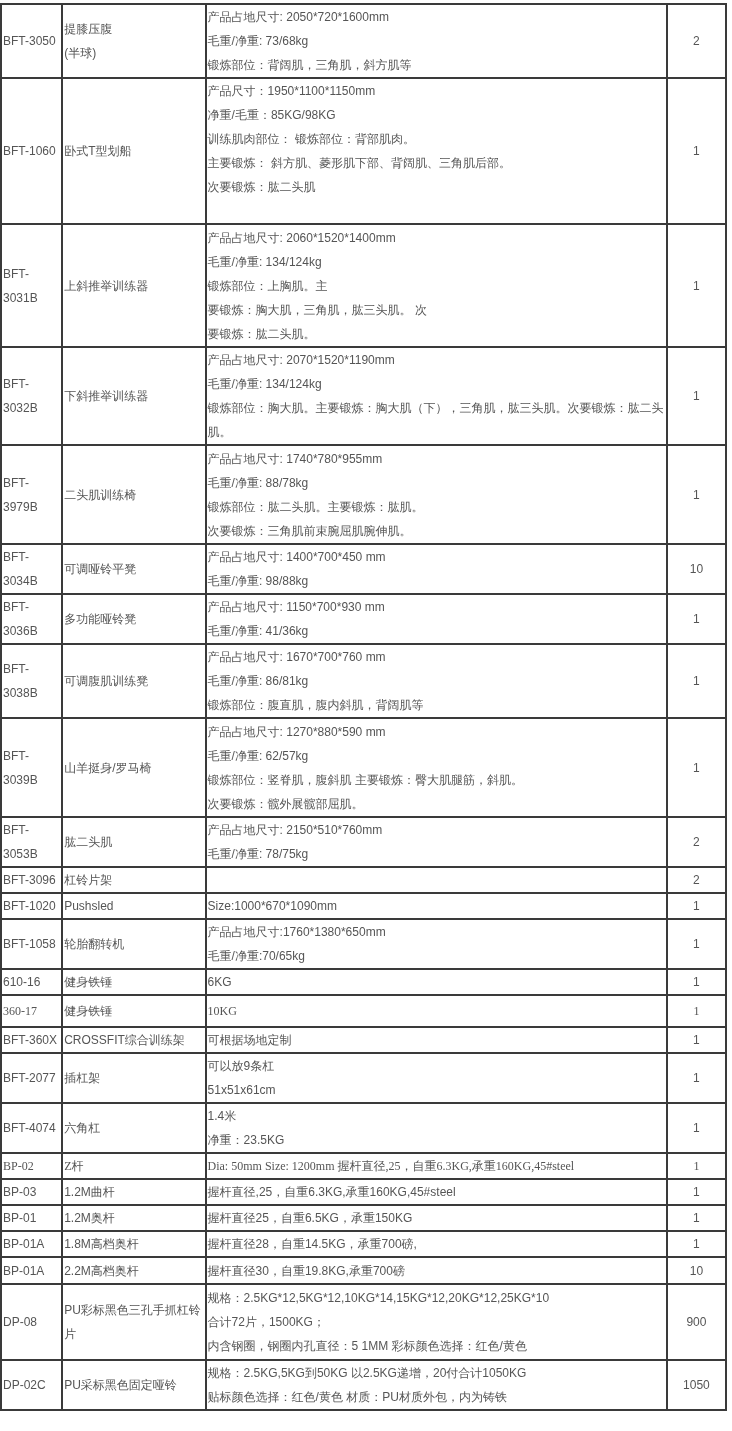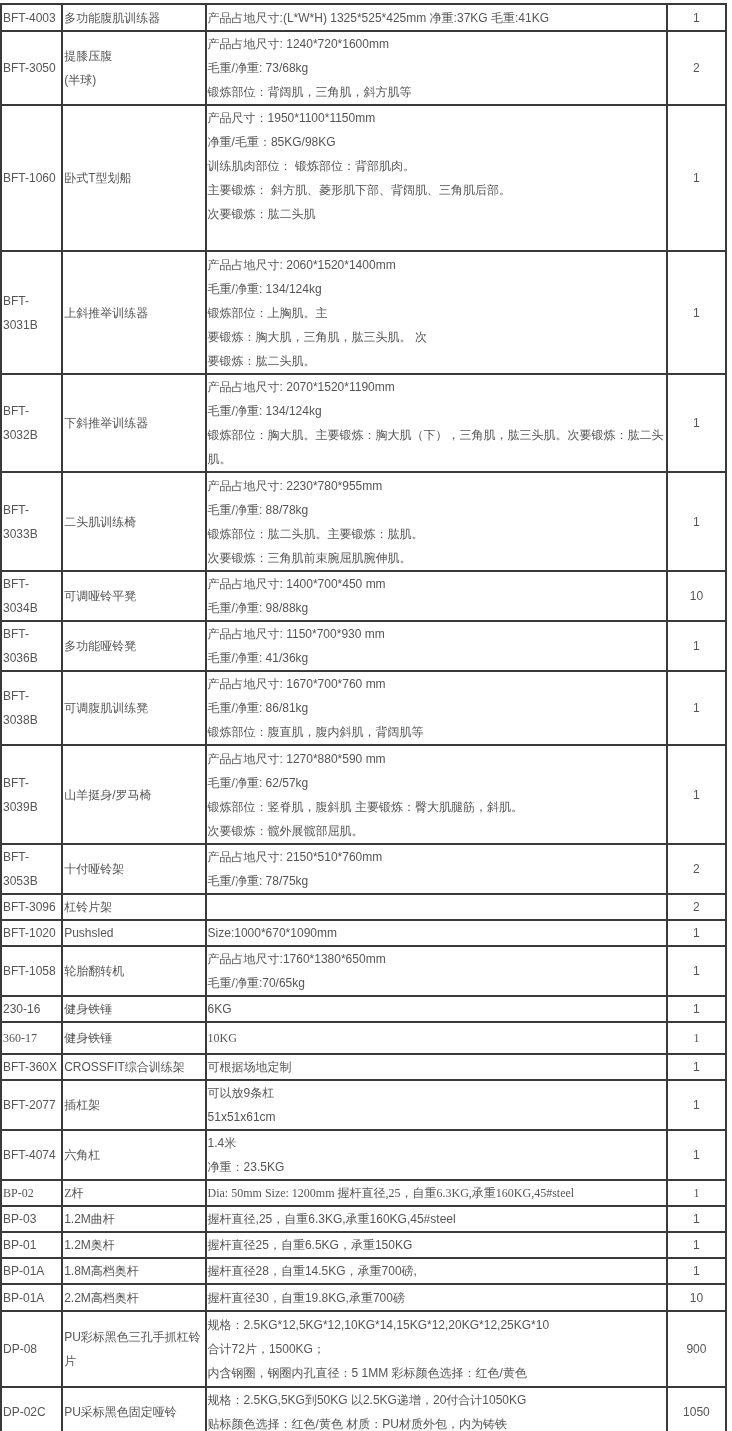--- a/index.html
+++ b/index.html
@@ -24,42 +24,30 @@
   .tbl td.name { width: 140px; }
   .tbl td.spec { width: 457px; }
   .tbl td.qty { width: 57px; text-align: center; padding: 0; }
   .line { display: block; white-space: nowrap; }
 </style>
 </head>
 <body>
 
 <table class="tbl">
   <tbody id="tbody">
-      <tr style="height: 27px;">
-        <td class="model">
-          <span class="line">BFT-4003</span>
-        </td>
-        <td class="name">
-          <span class="line">多功能腹肌训练器</span>
-        </td>
-        <td class="spec">
-          <span class="line">产品占地尺寸:(L*W*H) 1325*525*425mm 净重:37KG 毛重:41KG</span>
-        </td>
-        <td class="qty"><span>1</span></td>
-      </tr>
       <tr style="height: 74px;">
         <td class="model">
           <span class="line">BFT-3050</span>
         </td>
         <td class="name">
           <span class="line">提膝压腹</span>
           <span class="line">(半球)</span>
         </td>
         <td class="spec">
-          <span class="line">产品占地尺寸: 1240*720*1600mm</span>
+          <span class="line">产品占地尺寸: 2050*720*1600mm</span>
           <span class="line">毛重/净重: 73/68kg</span>
           <span class="line">锻炼部位：背阔肌，三角肌，斜方肌等</span>
         </td>
         <td class="qty"><span>2</span></td>
       </tr>
       <tr style="height: 145px;">
         <td class="model">
           <span class="line">BFT-1060</span>
         </td>
         <td class="name">
@@ -104,27 +92,27 @@
           <span class="line">产品占地尺寸: 2070*1520*1190mm</span>
           <span class="line">毛重/净重: 134/124kg</span>
           <span class="line">锻炼部位：胸大肌。主要锻炼：胸大肌（下），三角肌，肱三头肌。次要锻炼：肱二头</span>
           <span class="line">肌。</span>
         </td>
         <td class="qty"><span>1</span></td>
       </tr>
       <tr style="height: 99px;">
         <td class="model">
           <span class="line">BFT-</span>
-          <span class="line">3033B</span>
+          <span class="line">3979B</span>
         </td>
         <td class="name">
           <span class="line">二头肌训练椅</span>
         </td>
         <td class="spec">
-          <span class="line">产品占地尺寸: 2230*780*955mm</span>
+          <span class="line">产品占地尺寸: 1740*780*955mm</span>
           <span class="line">毛重/净重: 88/78kg</span>
           <span class="line">锻炼部位：肱二头肌。主要锻炼：肱肌。</span>
           <span class="line">次要锻炼：三角肌前束腕屈肌腕伸肌。</span>
         </td>
         <td class="qty"><span>1</span></td>
       </tr>
       <tr style="height: 50px;">
         <td class="model">
           <span class="line">BFT-</span>
           <span class="line">3034B</span>
@@ -182,21 +170,21 @@
           <span class="line">次要锻炼：髋外展髋部屈肌。</span>
         </td>
         <td class="qty"><span>1</span></td>
       </tr>
       <tr style="height: 49px;">
         <td class="model">
           <span class="line">BFT-</span>
           <span class="line">3053B</span>
         </td>
         <td class="name">
-          <span class="line">十付哑铃架</span>
+          <span class="line">肱二头肌</span>
         </td>
         <td class="spec">
           <span class="line">产品占地尺寸: 2150*510*760mm</span>
           <span class="line">毛重/净重: 78/75kg</span>
         </td>
         <td class="qty"><span>2</span></td>
       </tr>
       <tr style="height: 25px;">
         <td class="model">
           <span class="line">BFT-3096</span>
@@ -229,21 +217,21 @@
           <span class="line">轮胎翻转机</span>
         </td>
         <td class="spec">
           <span class="line">产品占地尺寸:1760*1380*650mm</span>
           <span class="line">毛重/净重:70/65kg</span>
         </td>
         <td class="qty"><span>1</span></td>
       </tr>
       <tr style="height: 26px;">
         <td class="model">
-          <span class="line">230-16</span>
+          <span class="line">610-16</span>
         </td>
         <td class="name">
           <span class="line">健身铁锤</span>
         </td>
         <td class="spec">
           <span class="line">6KG</span>
         </td>
         <td class="qty"><span>1</span></td>
       </tr>
       <tr style="height: 32px; font-family: Liberation Serif, serif;">

